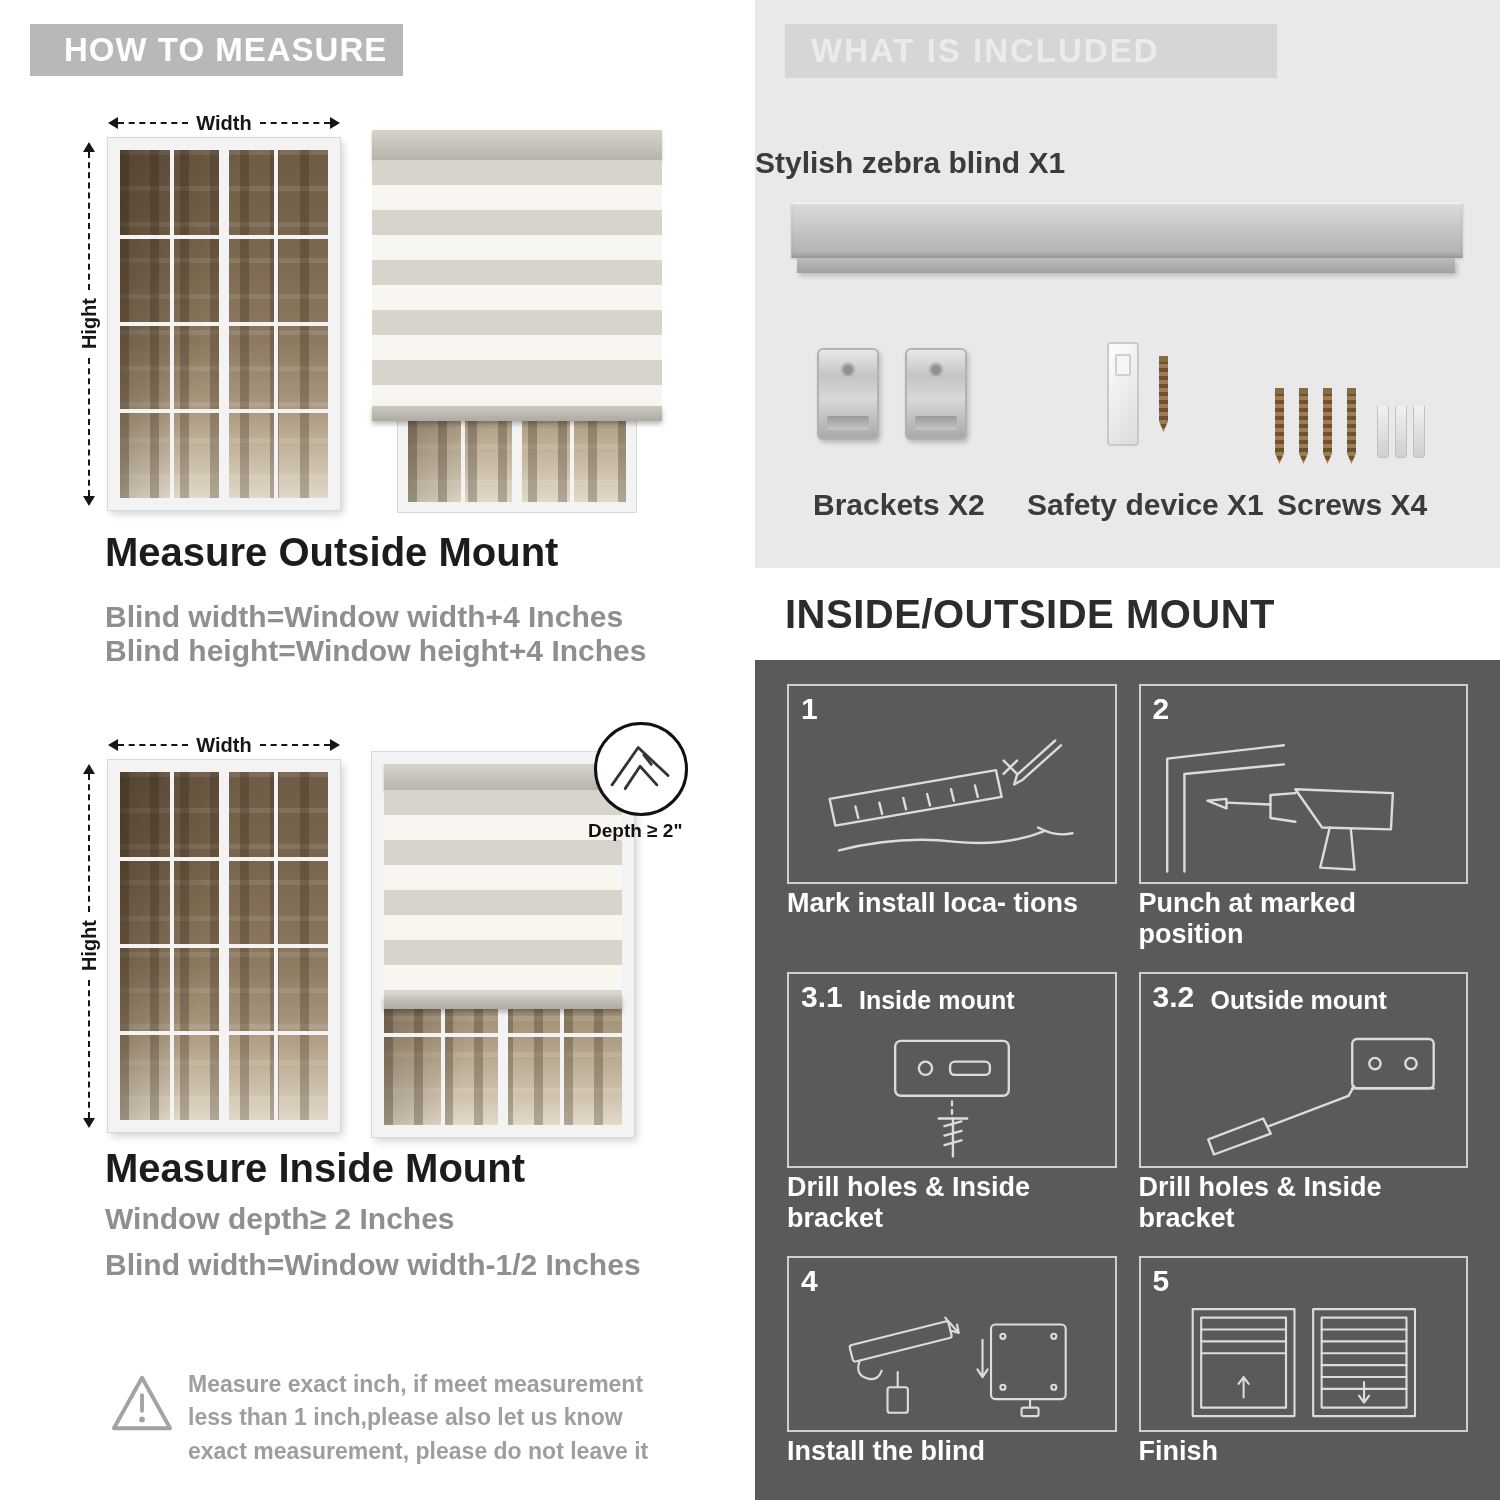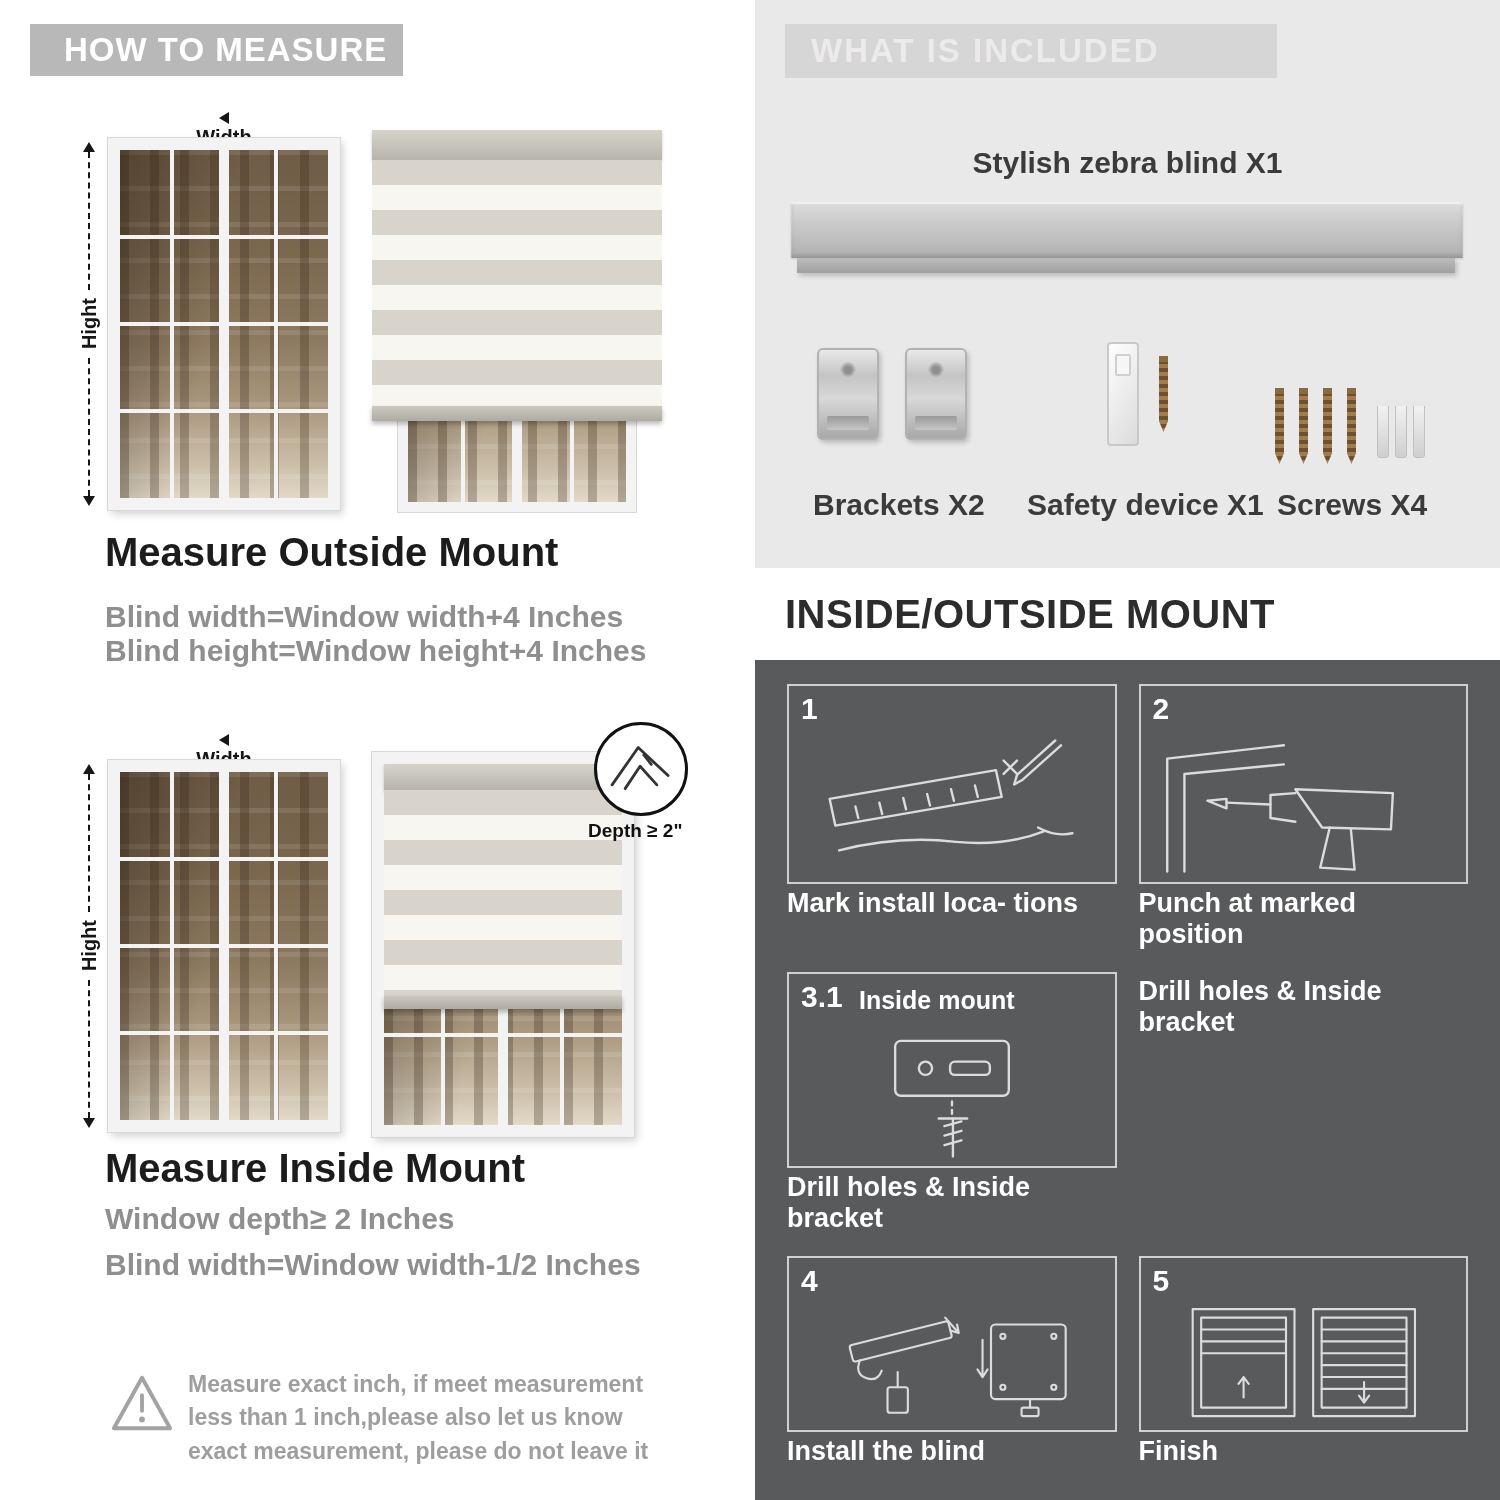--- a/index.html
+++ b/index.html
@@ -5,21 +5,21 @@
   * { box-sizing: border-box; margin: 0; padding: 0; }
   body { background:#fff; font-family:"Liberation Sans", sans-serif; }
   .canvas { position:relative; width:1500px; height:1500px; background:#fff; overflow:hidden; }
 
   
   .htm-badge { position:absolute; left:30px; top:24px; width:373px; height:52px;
     background:#b8b8b8; color:#fff; font-size:33px; font-weight:bold;
     line-height:52px; padding-left:34px; letter-spacing:1px; }
 
   
-  .w-arrow { position:absolute; display:flex; align-items:center; height:22px;flex-direction:column; }
+  .w-arrow { position:absolute; display:flex; align-items:center; height:22px; }
   .w-arrow .dash { flex:1; border-top:2px dashed #161616; }
   .w-arrow .lbl { font-weight:bold; font-size:20px; color:#161616; margin:0 8px; white-space:nowrap; }
   .ah { width:0; height:0; border:6px solid transparent; flex:none; }
   .ah.left { border-right:10px solid #161616; border-left:none; }
   .ah.right { border-left:10px solid #161616; border-right:none; }
   .v-arrow { position:absolute; display:flex; flex-direction:column; align-items:center; width:22px; }
   .v-arrow .vdash { flex:1; border-left:2px dashed #161616; }
   .v-arrow .vlbl { writing-mode:vertical-rl; transform:rotate(180deg); font-weight:bold; font-size:20px; color:#161616; margin:8px 0; }
   .ah.up { border-bottom:10px solid #161616; border-top:none; }
   .ah.down { border-top:10px solid #161616; border-bottom:none; }
@@ -70,21 +70,21 @@
 
   #warning-icon { position:absolute; left:108px; top:1372px; width:68px; height:62px; }
   #warning-text { position:absolute; left:188px; top:1368px; width:472px;
     font-size:23px; font-weight:bold; color:#9e9e9e; line-height:1.45; }
 
   
   #included-panel { position:absolute; left:755px; top:0; width:745px; height:568px; background:#e9e9e9; }
   .wii-badge { position:absolute; left:30px; top:24px; width:492px; height:54px;
     background:#d6d6d6; color:#eceaea; font-size:33px; font-weight:bold;
     line-height:54px; padding-left:26px; letter-spacing:2px; }
-  .blind-label { position:absolute; left:0; right:0; top:146px; text-align:center;
+  .blind-label { position:absolute; left:0; right:0; top:146px; text-align:left;
     font-size:30px; font-weight:bold; color:#3b3b3b; }
   .rail { position:absolute; left:36px; top:202px; width:672px; height:56px;
     background:linear-gradient(180deg,#dcdcdc 0%,#c7c7c7 45%,#b0b0b0 100%);
     box-shadow:inset 0 2px 2px rgba(255,255,255,0.7), inset 0 -3px 4px rgba(0,0,0,0.15), 0 1px 2px rgba(0,0,0,0.15); }
   .rail-lip { position:absolute; left:42px; top:258px; width:658px; height:15px;
     background:linear-gradient(180deg,#bcbcbc,#a0a0a0); box-shadow:2px 3px 5px rgba(0,0,0,0.2); }
 
   .bracket { position:absolute; width:62px; height:92px; border-radius:6px;
     background:linear-gradient(180deg,#ececec 0%,#c4c4c4 30%,#d8d8d8 55%,#a6a6a6 100%);
     box-shadow:inset 0 0 0 2px #b2b2b2, 2px 3px 5px rgba(0,0,0,0.2); }
@@ -308,20 +308,35 @@
               <path d="M146 104 L176 104"></path>
               <path d="M161 104 L161 136 M152 112 l18 -5 M152 122 l18 -5 M152 132 l18 -5"></path>
               <path d="M161 136 l0 8"></path>
             </g>
           </svg>
         </div>
         <div class="step-caption">Drill holes &amp;  Inside bracket</div>
       </div>
 
       <div class="step">
+        <div class="step-box">
+          <span class="step-num">3.2</span>
+          <span class="step-label">Outside mount</span>
+          <svg class="step-art" viewBox="0 0 320 150">
+            <g>
+              <rect x="212" y="20" width="86" height="52" rx="5"></rect>
+              <circle cx="236" cy="46" r="6"></circle>
+              <circle cx="274" cy="46" r="6"></circle>
+              <path d="M212 72 L298 72"></path>
+              <path d="M208 80 L124 112"></path>
+              <path d="M118 104 L60 126 L66 142 L126 120 Z"></path>
+              <path d="M208 80 L214 70"></path>
+            </g>
+          </svg>
+        </div>
         <div class="step-caption">Drill holes &amp;  Inside bracket</div>
       </div>
 
       <div class="step">
         <div class="step-box">
           <span class="step-num">4</span>
           <svg class="step-art" viewBox="0 0 320 150">
             <g>
               <g transform="rotate(-14 100 52)">
                 <rect x="40" y="40" width="120" height="20" rx="3"></rect>

